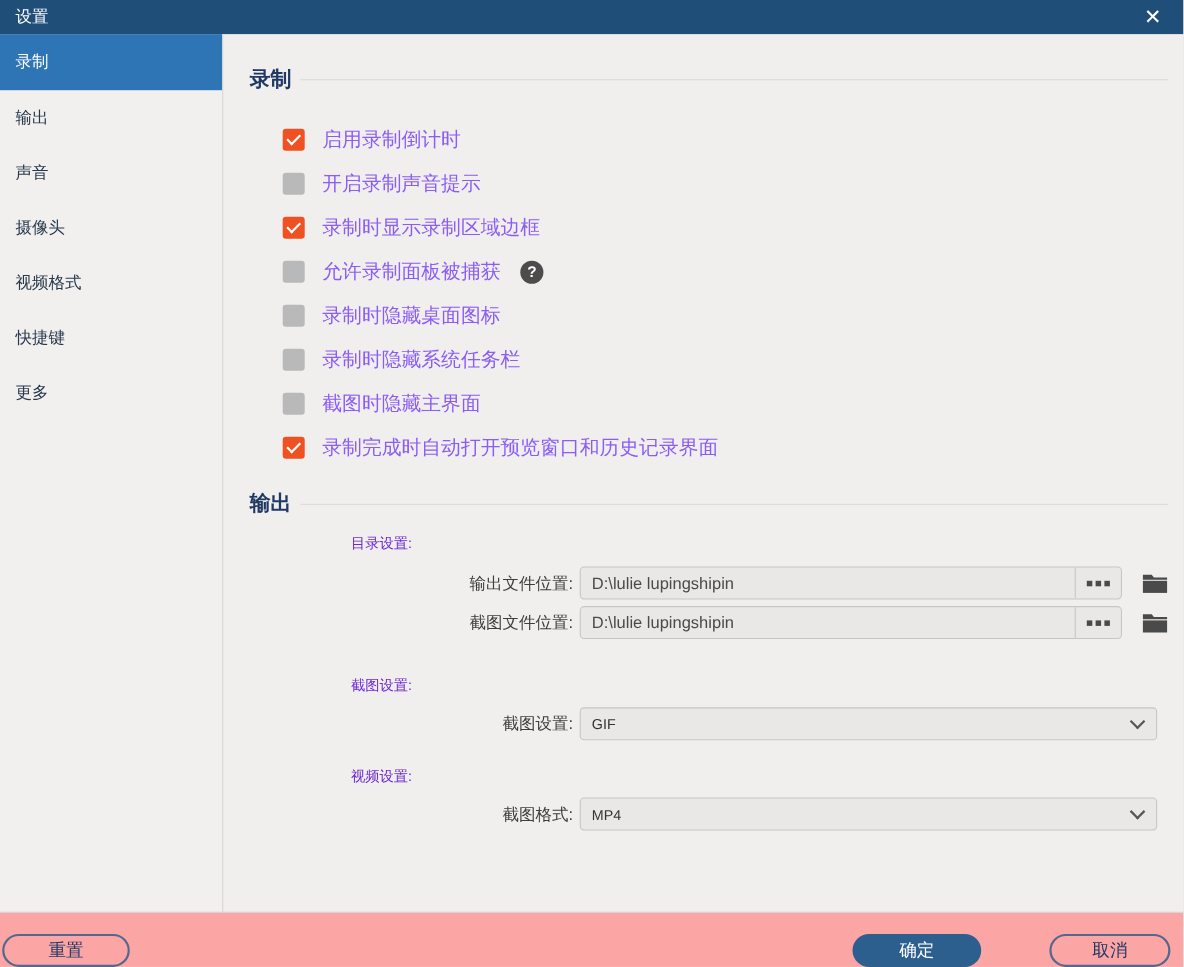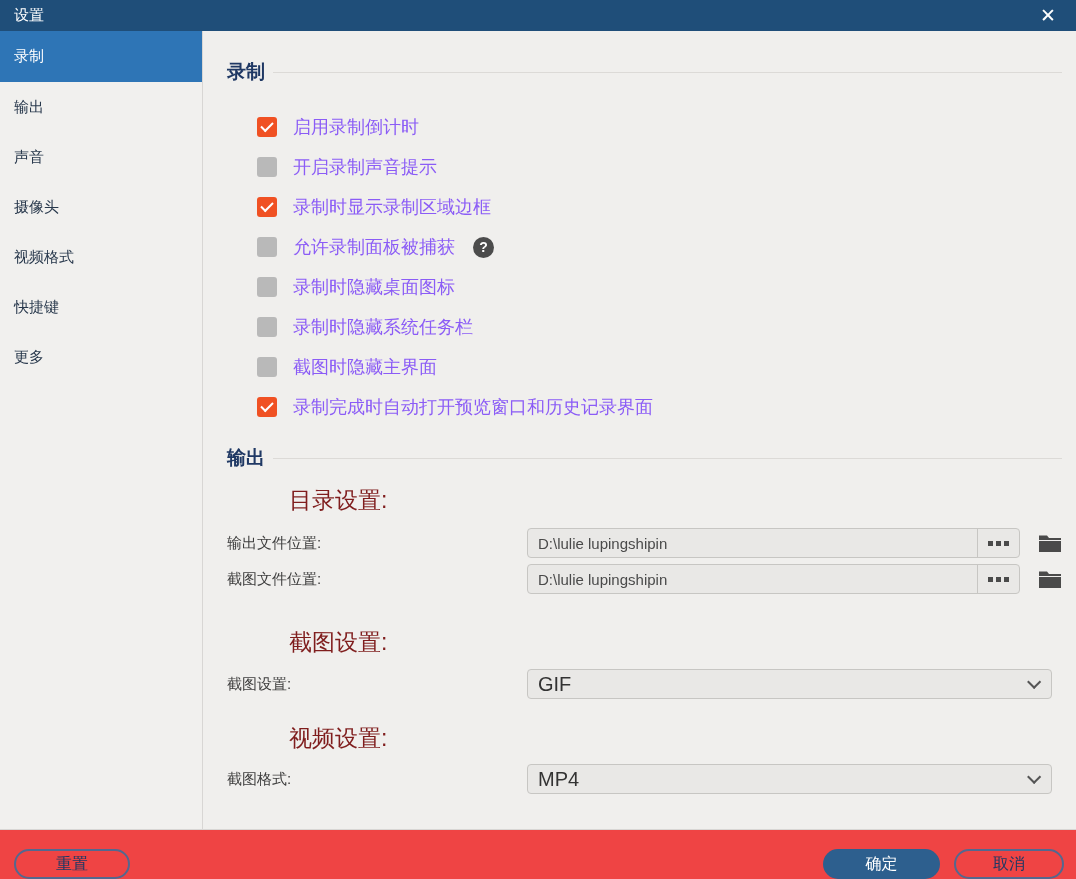--- a/index.html
+++ b/index.html
@@ -56,32 +56,32 @@
     transform:rotate(-45deg);
   }
   .cb-label { margin-left:16px; font-size:18px; color:#8b5cf6; }
   .help-icon {
     width:21px; height:21px; border-radius:50%; background:#4c4c4c; color:#fff;
     font-size:14px; font-weight:bold; display:flex; align-items:center;
     justify-content:center; margin-left:18px; cursor:pointer;
   }
 
   
-  .group-label { font-size:23px; color:#7f1d1d; margin-left:62px; }
+  .group-label { font-size:13px; color:#6d28d9; margin-left:92px; }
   .gl-dir   { margin-top:14px; }
   .gl-shot  { margin-top:33px; }
   .gl-video { margin-top:24px; }
 
   .form-row { display:flex; align-items:center; height:30px; }
   .fr-path1 { margin-top:12px; }
   .fr-path2 { margin-top:6px; }
   .fr-select1 { margin-top:11px; }
   .fr-select2 { margin-top:10px; }
   .form-label {
-    width:300px; flex:0 0 300px; text-align:left; padding-right:6px;
+    width:300px; flex:0 0 300px; text-align:right; padding-right:6px;
     font-size:15px; color:#3d3d3d; white-space:nowrap;
   }
 
   .path-group {
     width:568px; height:30px; display:flex; align-items:stretch;
     background:#e9e8e6; border:1px solid #c7c6c3; border-radius:4px; overflow:hidden;
   }
   .path-field {
     flex:1; display:flex; align-items:center; padding-left:10px;
     font-size:15px; color:#4a4a4a; white-space:nowrap; overflow:hidden;
@@ -92,30 +92,30 @@
   }
   .browse-btn i { width:5px; height:5px; background:#4a4a4a; display:block; }
 
   .folder-btn { margin-left:18px; display:flex; align-items:center; cursor:pointer; }
 
   .select-box {
     width:525px; height:30px; background:#e9e8e6; border:1px solid #c7c6c3;
     border-radius:4px; display:flex; align-items:center; padding:0 14px 0 10px;
     cursor:pointer;
   }
-  .select-value { flex:1; font-size:20px; color:#333333; }
+  .select-value { flex:1; font-size:13px; color:#333333; }
   .chevron {
     width:10px; height:10px; border-right:2px solid #555; border-bottom:2px solid #555;
     transform:rotate(45deg) translateY(-3px);
   }
 
   
   .footer {
-    flex:0 0 50px; height:50px; background:#ef4444; border-top:1px solid #d8d6d4;
-    display:flex; align-items:flex-end; padding:0 12px 0 14px;
+    flex:0 0 50px; height:50px; background:#fca5a5; border-top:1px solid #d8d6d4;
+    display:flex; align-items:flex-end; padding:0 12px 0 2px;gap:48px;
   }
   .btn {
     height:30px; border-radius:15px; font-size:16px; display:flex;
     align-items:center; justify-content:center; cursor:pointer;
   }
   .btn-outline { border:2px solid #53688f; color:#1f3864; background:transparent; }
   .btn-fill { background:#2d5f8e; color:#ffffff; border:none; }
   .btn-reset { width:116px; }
   .btn-ok { width:117px; margin-right:14px; }
   .btn-cancel { width:110px; }

